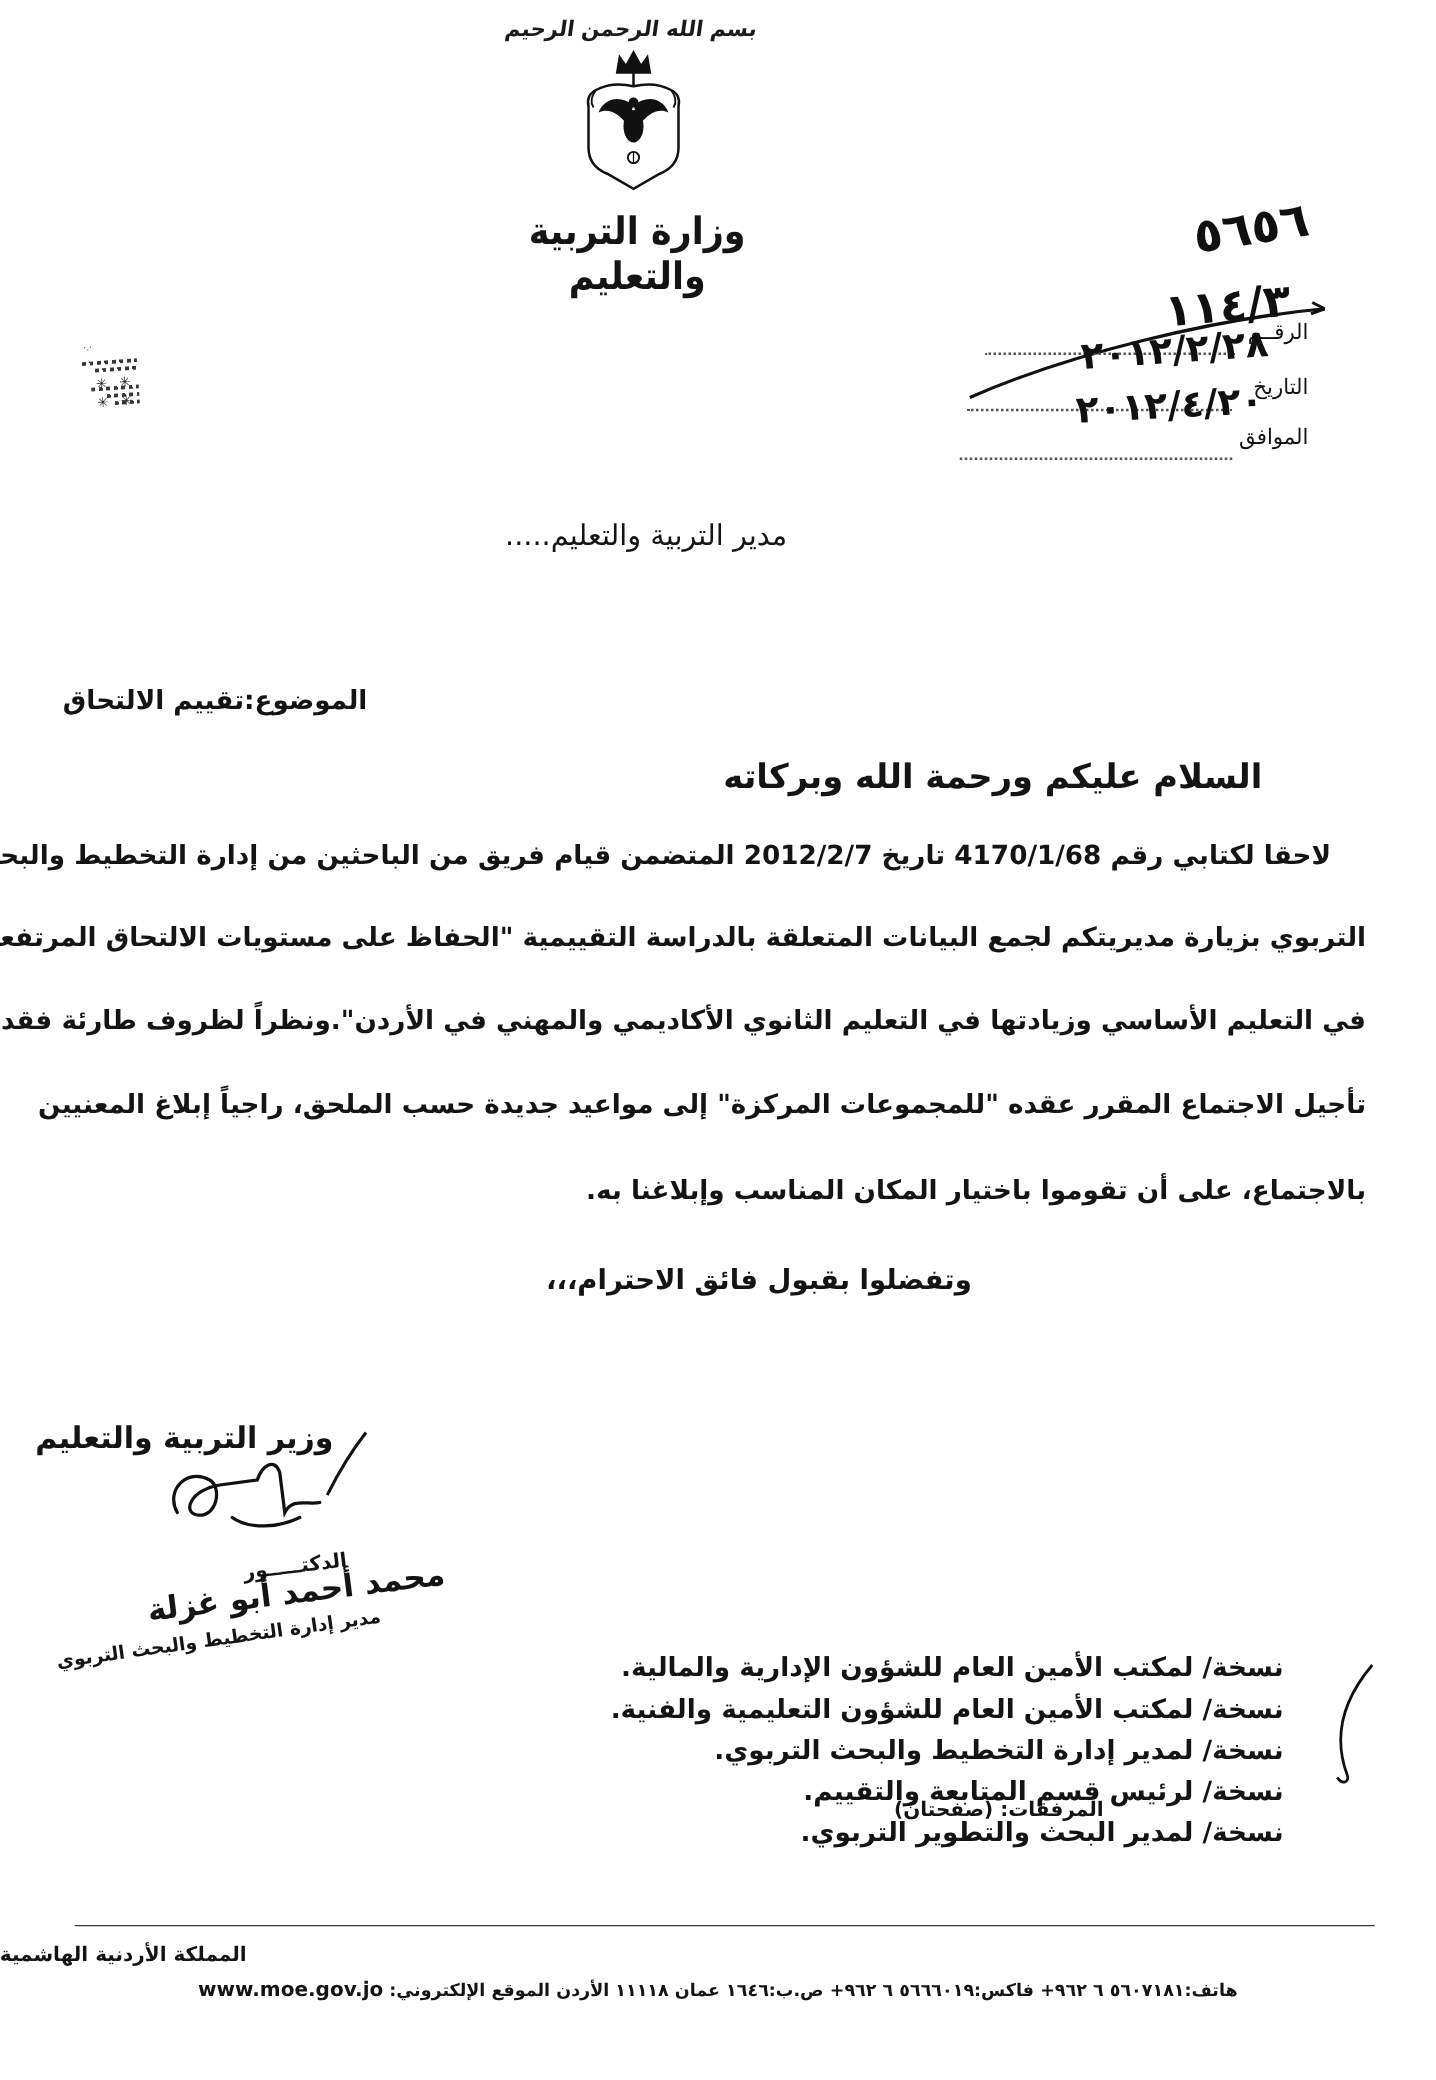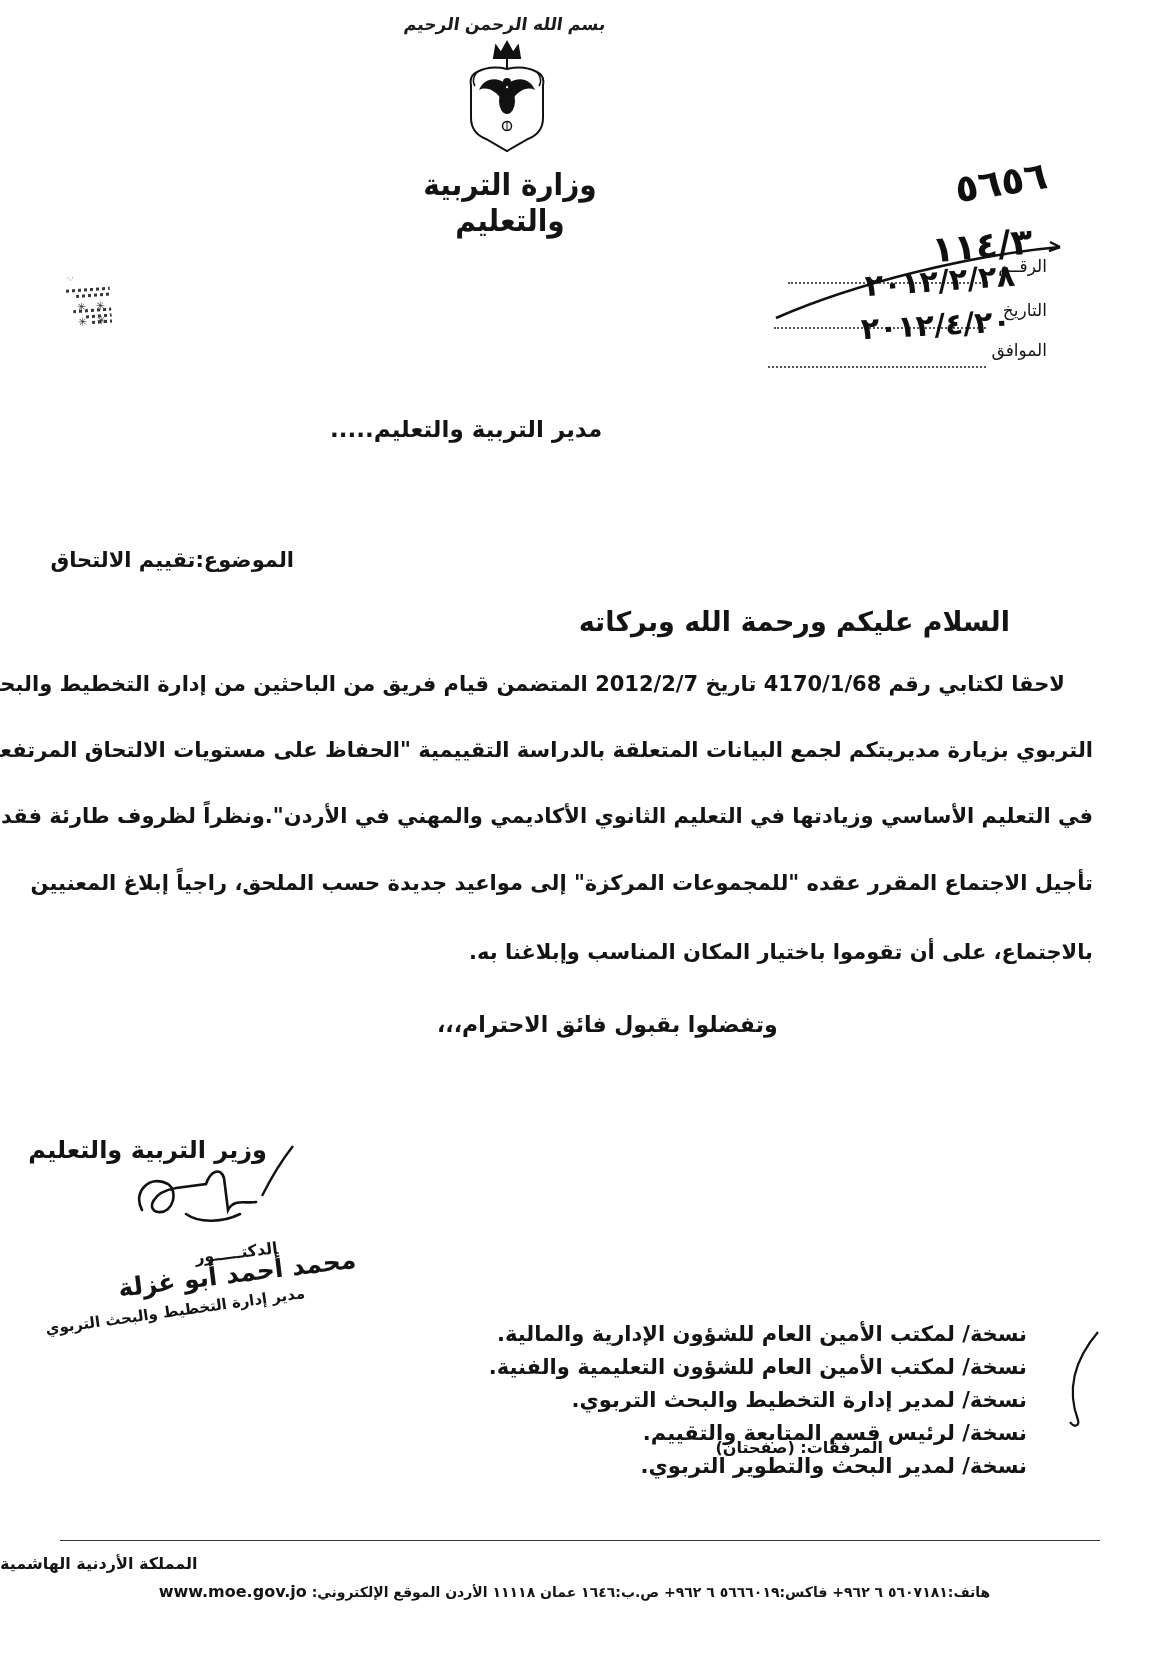--- a/index.html
+++ b/index.html
@@ -30,21 +30,21 @@
   .hand-date{top:266px;left:780px;width:235px;font-size:30px;letter-spacing:3px;transform:rotate(-4deg);}
   .hand-match{top:310px;left:756px;width:255px;font-size:30px;letter-spacing:3px;transform:rotate(-3deg);}
   
   .stamp{top:286px;left:42px;width:70px;height:72px;transform:rotate(-4deg);opacity:.9;}
   .stamp .squig{height:3px;margin:3px 0;background:
     repeating-linear-gradient(90deg,#222 0 3px,transparent 3px 6px);}
   .stamp .stars{position:absolute;top:14px;left:36px;font-size:11px;line-height:15px;
     letter-spacing:3px;color:#111;}
   .stamp .specks{position:absolute;top:-12px;left:28px;font-size:7px;color:#333;}
   
-  .addressee{top:416px;left:330px;width:300px;font-size:23px;font-weight:bold;text-align:left;}
+  .addressee{top:416px;left:330px;width:300px;font-size:23px;font-weight:normal;text-align:right;}
   .subject{top:548px;left:64px;width:230px;font-size:21px;font-weight:bold;}
   .salutation{top:606px;right:139px;font-size:27px;font-weight:bold;}
   .bodyline{font-size:21px;font-weight:bold;}
   .closing{top:1012px;left:437px;font-size:22px;font-weight:bold;}
   
   .sig-title{top:1136px;left:82px;width:185px;font-size:24px;font-weight:bold;text-align:center;}
   .sig-honorific{top:1246px;left:148px;width:130px;font-size:16px;font-weight:bold;
     transform:rotate(-7deg);}
   .sig-name{top:1262px;left:72px;width:285px;font-size:25px;font-weight:bold;
     transform:rotate(-7deg);letter-spacing:1px;}

